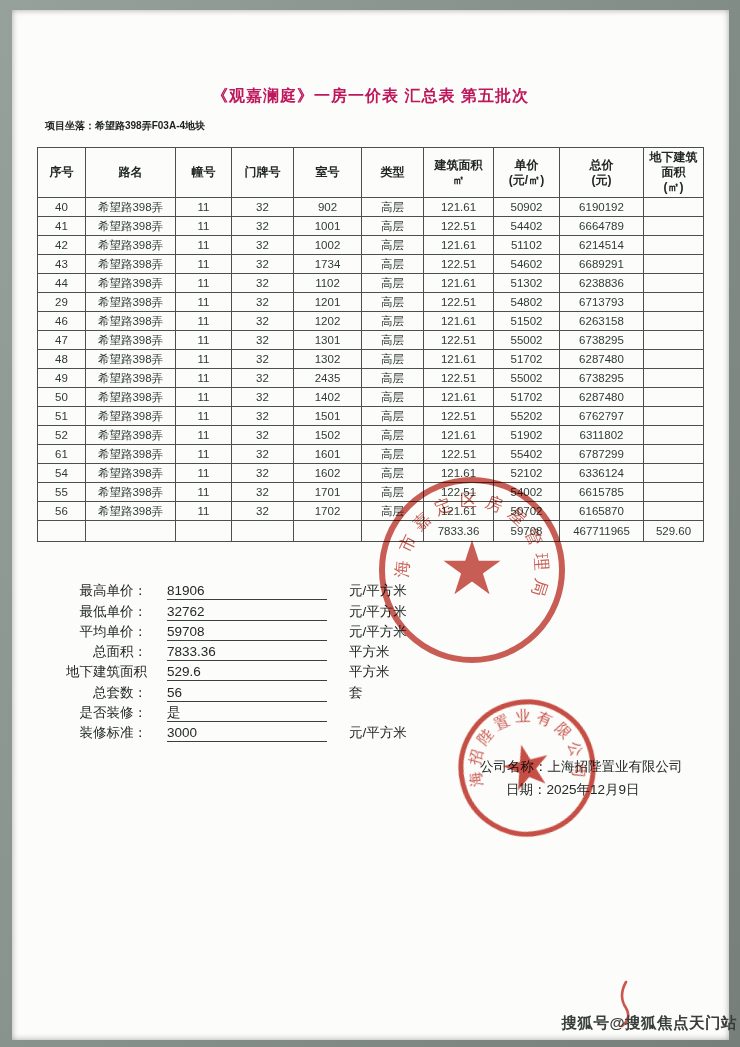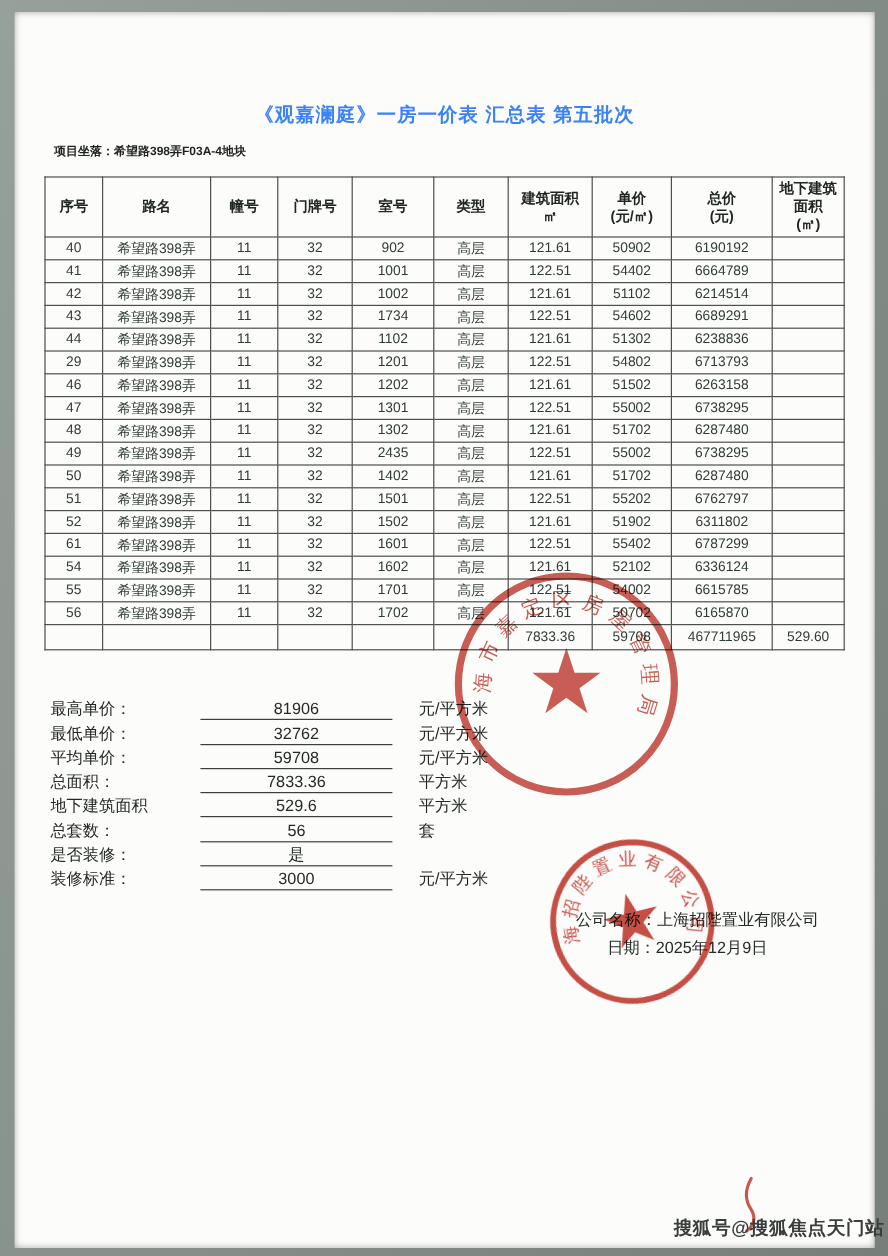--- a/index.html
+++ b/index.html
@@ -11,21 +11,21 @@
     font-family:"Liberation Sans","DejaVu Sans",sans-serif;
   }
   .paper {
     position:absolute; left:12px; top:10px; right:11px; bottom:7px;
     background:#fcfcfa;
     box-shadow:0 0 6px rgba(0,0,0,.35) inset;
   }
   .title {
     position:absolute; top:76px; left:0; width:100%;
     text-align:center; font-size:16px; font-weight:bold;
-    color:#3b82f6; letter-spacing:1px;
+    color:#be185d; letter-spacing:1px;
   }
   .location {
     position:absolute; top:109px; left:33px;
     font-size:10px; font-weight:bold; color:#1d211f;
   }
   table.price-table {
     position:absolute; top:137px; left:25px;
     border-collapse:collapse; table-layout:fixed;
   }
   .price-table th, .price-table td {
@@ -34,23 +34,23 @@
   }
   .price-table thead th {
     font-size:12px; font-weight:bold; color:#20262316; color:#202623;
     white-space:pre-line; height:48px; line-height:1.25; padding:2px 1px;
     background:#fcfcfa;
   }
   .price-table tbody td { font-size:11.5px; height:19px; padding:0 1px; }
   .price-table tfoot td { font-size:11.5px; height:21px; }
   .summary { position:absolute; top:570px; left:30px; }
   .summary-row { display:flex; align-items:flex-end; height:20.3px; font-size:13.5px; color:#23292645; color:#232926; }
-  .s-label { width:105px; text-align:left; }
+  .s-label { width:105px; text-align:right; }
   .s-value {
-    width:160px; margin-left:20px; text-align:center;
+    width:160px; margin-left:20px; text-align:left;
     border-bottom:1px solid #3c403d; line-height:17px;
   }
   .s-unit { margin-left:22px; }
   .company { position:absolute; top:745px; left:468px; font-size:13.5px; color:#232926; line-height:23px; }
   .company .date-line { margin-left:26px; }
   .stamp { position:absolute; mix-blend-mode:multiply; pointer-events:none; }
   .stamp-gov { left:360px; top:460px; opacity:.82; filter:blur(.35px); }
   .stamp-co  { left:435px; top:678px; opacity:.9; filter:blur(.3px); transform:rotate(-14deg); }
   .pen-mark { position:absolute; left:598px; top:968px; opacity:.85; }
   .watermark {

